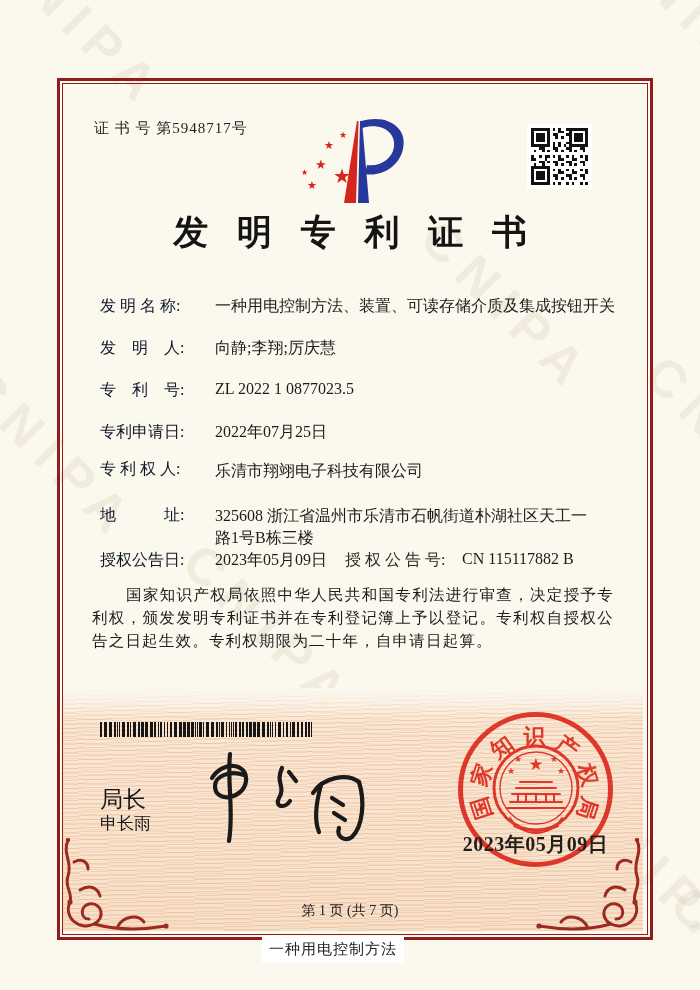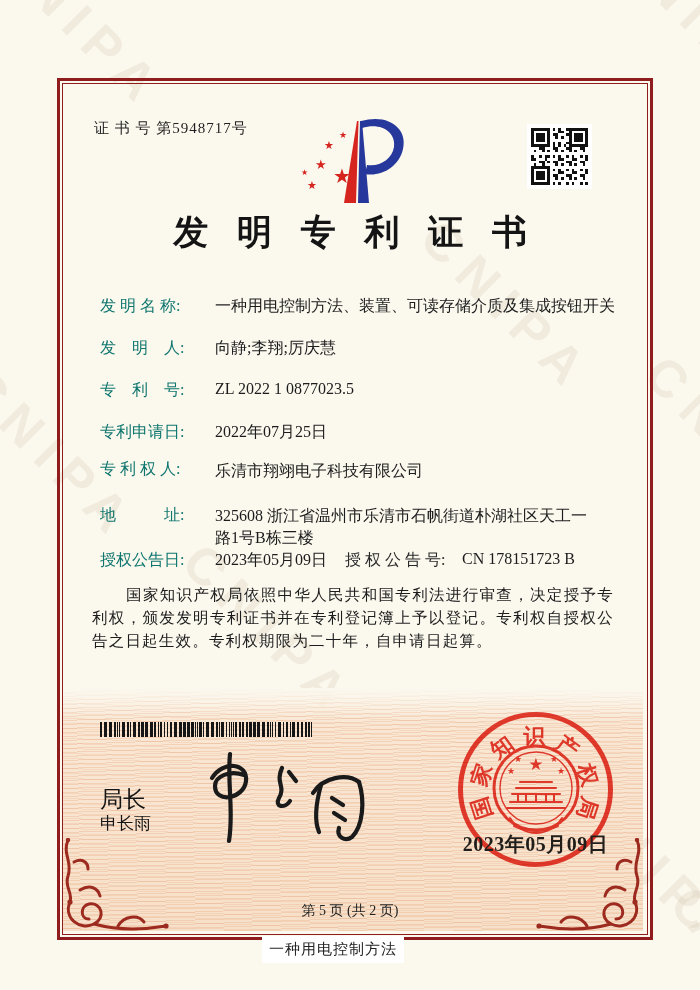--- a/index.html
+++ b/index.html
@@ -50,21 +50,21 @@
   }
   .qr div{width:100%;height:100%;}
   .qr .on{background:#111;}
   .page-title{
     position:absolute;left:0;top:209px;width:700px;text-align:center;z-index:3;
     font-size:35px;font-weight:bold;letter-spacing:10px;padding-left:10px;
     box-sizing:border-box;color:#141414;
   }
   
   .field{position:absolute;left:100px;z-index:3;font-size:16px;}
-  .field .lab{position:absolute;left:0;top:0;white-space:nowrap;color:#0f766e;text-align:right;}
+  .field .lab{position:absolute;left:0;top:0;white-space:nowrap;color:#0f172a;text-align:right;}
   .field .val{position:absolute;left:115px;top:0;white-space:nowrap;color:#1c1c1c;}
   .field .val.wrap{white-space:normal;width:380px;line-height:22px;}
   .field .val .ln{display:block;line-height:23px;}
   .f-row1{top:296px;} .f-row2{top:338px;} .f-row3{top:380px;}
   .f-row4{top:422px;} .f-row5{top:459px;} .f-row6{top:505px;} .f-row7{top:550px;}
   .lab2{position:absolute;left:245px;top:0;white-space:nowrap;color:#2a2a2a;}
   .val2{position:absolute;left:362px;top:0;white-space:nowrap;color:#1c1c1c;}
   
   .paras{position:absolute;left:92px;top:583px;width:522px;z-index:3;}
   .paras p{
@@ -639,21 +639,21 @@
     </span>
 </div>
 <div class="field f-row6">
   <span class="lab">地　　　址:</span>
   <span class="val wrap">325608 浙江省温州市乐清市石帆街道朴湖社区天工一路1号B栋三楼</span>
 </div>
 <div class="field f-row7">
   <span class="lab">授权公告日:</span>
   <span class="val">2023年05月09日</span>
   <span class="lab2">授 权 公 告 号:</span>
-  <span class="val2">CN 178151723 B</span>
+  <span class="val2">CN 115117882 B</span>
 </div>
 
 <div class="paras">
   <p>国家知识产权局依照中华人民共和国专利法进行审查，决定授予专利权，颁发发明专利证书并在专利登记簿上予以登记。专利权自授权公告之日起生效。专利权期限为二十年，自申请日起算。</p>
 </div>
 
 <div class="barcode" id="barcode"><span class="b" style="width: 2px;"></span><span style="width: 2px;"></span><span class="b" style="width: 3px;"></span><span style="width: 2px;"></span><span class="b" style="width: 3px;"></span><span style="width: 2px;"></span><span class="b" style="width: 2px;"></span><span style="width: 1px;"></span><span class="b" style="width: 1px;"></span><span style="width: 1px;"></span><span class="b" style="width: 1px;"></span><span style="width: 2px;"></span><span class="b" style="width: 3px;"></span><span style="width: 2px;"></span><span class="b" style="width: 2px;"></span><span style="width: 1px;"></span><span class="b" style="width: 1px;"></span><span style="width: 2px;"></span><span class="b" style="width: 3px;"></span><span style="width: 2px;"></span><span class="b" style="width: 2px;"></span><span style="width: 1px;"></span><span class="b" style="width: 3px;"></span><span style="width: 1px;"></span><span class="b" style="width: 3px;"></span><span style="width: 2px;"></span><span class="b" style="width: 3px;"></span><span style="width: 1px;"></span><span class="b" style="width: 2px;"></span><span style="width: 2px;"></span><span class="b" style="width: 1px;"></span><span style="width: 1px;"></span><span class="b" style="width: 2px;"></span><span style="width: 2px;"></span><span class="b" style="width: 1px;"></span><span style="width: 2px;"></span><span class="b" style="width: 1px;"></span><span style="width: 2px;"></span><span class="b" style="width: 2px;"></span><span style="width: 2px;"></span><span class="b" style="width: 3px;"></span><span style="width: 2px;"></span><span class="b" style="width: 3px;"></span><span style="width: 1px;"></span><span class="b" style="width: 3px;"></span><span style="width: 1px;"></span><span class="b" style="width: 3px;"></span><span style="width: 1px;"></span><span class="b" style="width: 3px;"></span><span style="width: 1px;"></span><span class="b" style="width: 1px;"></span><span style="width: 1px;"></span><span class="b" style="width: 1px;"></span><span style="width: 1px;"></span><span class="b" style="width: 3px;"></span><span style="width: 1px;"></span><span class="b" style="width: 1px;"></span><span style="width: 2px;"></span><span class="b" style="width: 3px;"></span><span style="width: 2px;"></span><span class="b" style="width: 3px;"></span><span style="width: 2px;"></span><span class="b" style="width: 2px;"></span><span style="width: 1px;"></span><span class="b" style="width: 1px;"></span><span style="width: 1px;"></span><span class="b" style="width: 3px;"></span><span style="width: 2px;"></span><span class="b" style="width: 1px;"></span><span style="width: 2px;"></span><span class="b" style="width: 1px;"></span><span style="width: 1px;"></span><span class="b" style="width: 1px;"></span><span style="width: 1px;"></span><span class="b" style="width: 1px;"></span><span style="width: 1px;"></span><span class="b" style="width: 2px;"></span><span style="width: 2px;"></span><span class="b" style="width: 2px;"></span><span style="width: 1px;"></span><span class="b" style="width: 2px;"></span><span style="width: 2px;"></span><span class="b" style="width: 2px;"></span><span style="width: 1px;"></span><span class="b" style="width: 3px;"></span><span style="width: 1px;"></span><span class="b" style="width: 3px;"></span><span style="width: 1px;"></span><span class="b" style="width: 3px;"></span><span style="width: 2px;"></span><span class="b" style="width: 3px;"></span><span style="width: 2px;"></span><span class="b" style="width: 2px;"></span><span style="width: 1px;"></span><span class="b" style="width: 1px;"></span><span style="width: 1px;"></span><span class="b" style="width: 1px;"></span><span style="width: 2px;"></span><span class="b" style="width: 1px;"></span><span style="width: 2px;"></span><span class="b" style="width: 3px;"></span><span style="width: 2px;"></span><span class="b" style="width: 1px;"></span><span style="width: 2px;"></span><span class="b" style="width: 2px;"></span><span style="width: 2px;"></span><span class="b" style="width: 1px;"></span><span style="width: 1px;"></span><span class="b" style="width: 3px;"></span><span style="width: 2px;"></span><span class="b" style="width: 2px;"></span><span style="width: 2px;"></span><span class="b" style="width: 2px;"></span><span style="width: 2px;"></span><span class="b" style="width: 2px;"></span><span style="width: 1px;"></span><span class="b" style="width: 2px;"></span><span style="width: 1px;"></span><span class="b" style="width: 1px;"></span></div>
 
 <div class="officer-title">局长</div>
 <div class="officer-name">申长雨</div>
@@ -697,16 +697,16 @@
   <div class="seal-date">2023年05月09日</div>
 <span class="arc-ch" style="left: 8.19189px; top: 76.4959px; transform: rotate(-108deg);">国</span>
     <span class="arc-ch" style="left: 8.19189px; top: 42.5041px; transform: rotate(-72deg);">家</span>
     <span class="arc-ch" style="left: 28.1718px; top: 15.0041px; transform: rotate(-36deg);">知</span>
     <span class="arc-ch" style="left: 60.5px; top: 4.5px; transform: rotate(0deg);">识</span>
     <span class="arc-ch" style="left: 92.8282px; top: 15.0041px; transform: rotate(36deg);">产</span>
     <span class="arc-ch" style="left: 112.808px; top: 42.5041px; transform: rotate(72deg);">权</span>
     <span class="arc-ch" style="left: 112.808px; top: 76.4959px; transform: rotate(108deg);">局</span>
   </div>
 
-<div class="page-info">第 5 页 (共 2 页)</div>
+<div class="page-info">第 1 页 (共 7 页)</div>
 <div class="note-box">
   <span>一种用电控制方法</span>
 </div>
 
 </body></html>

